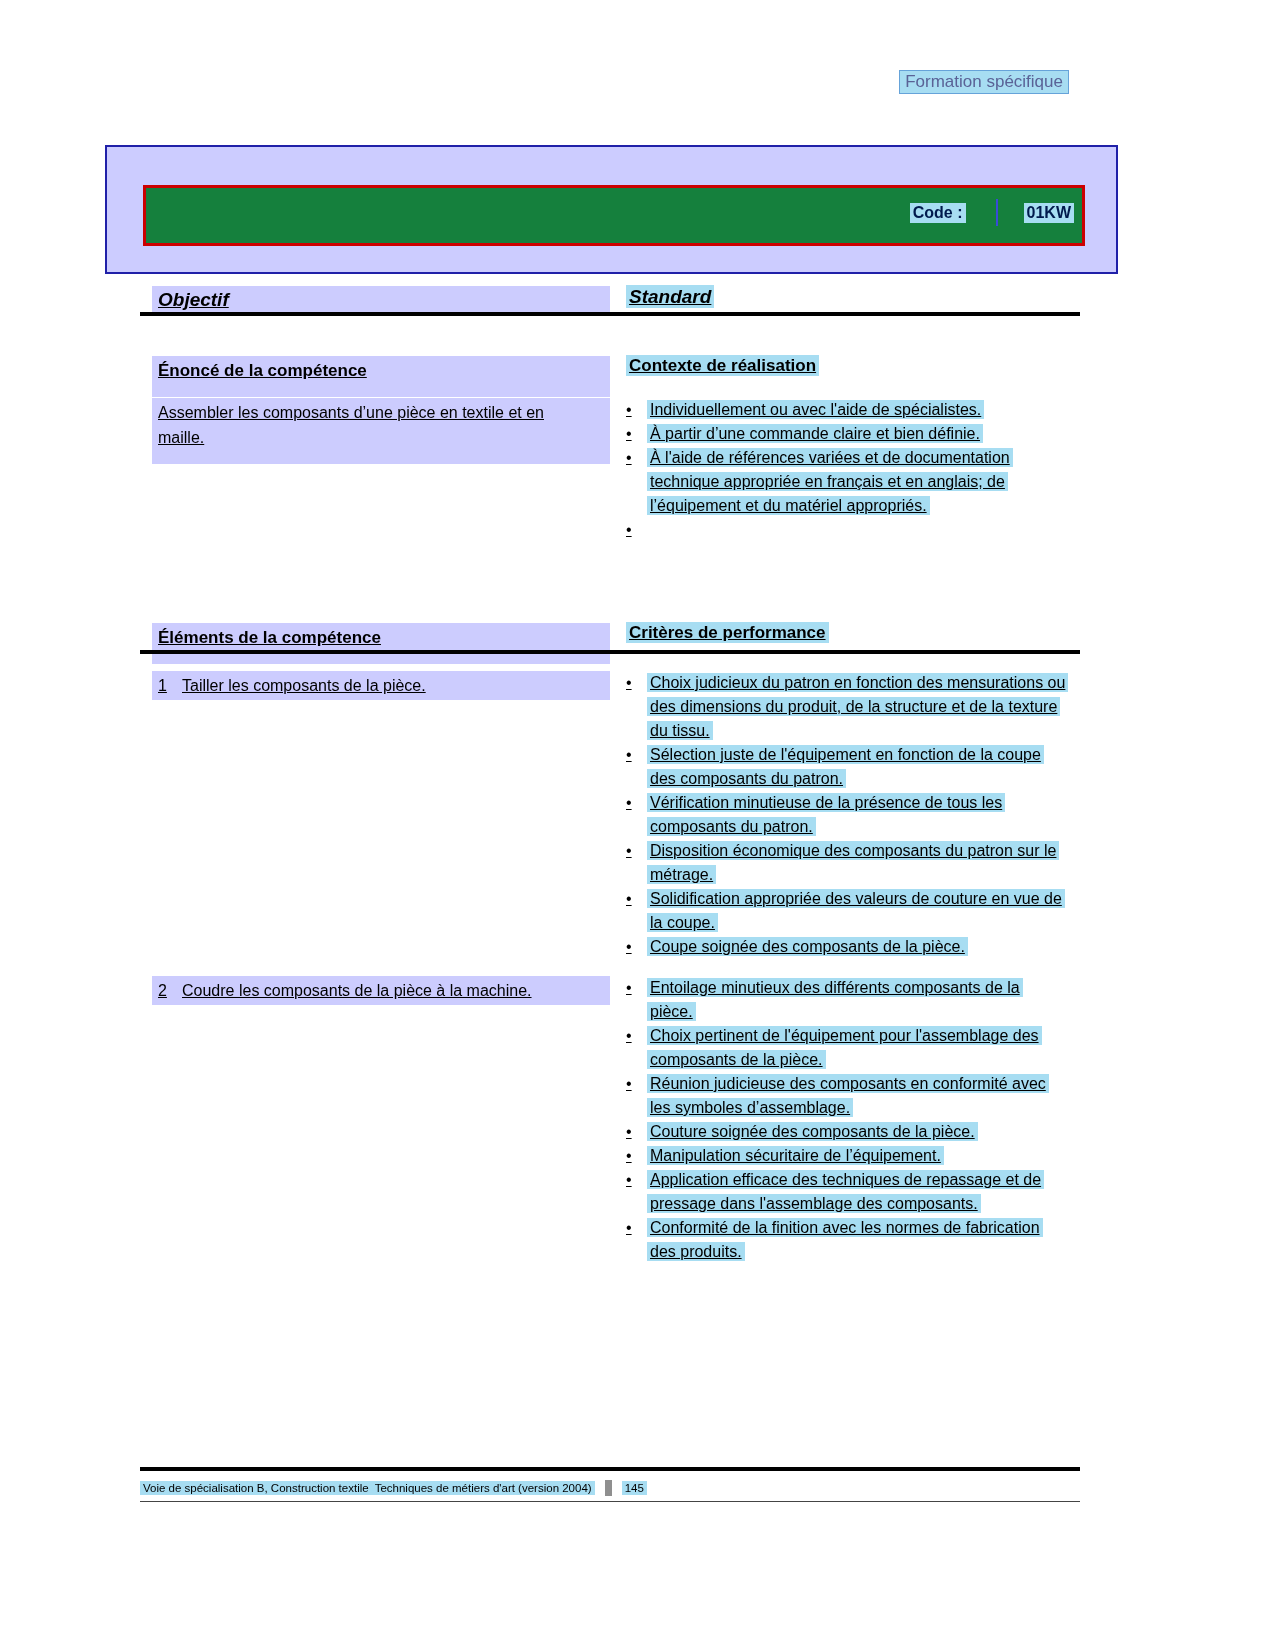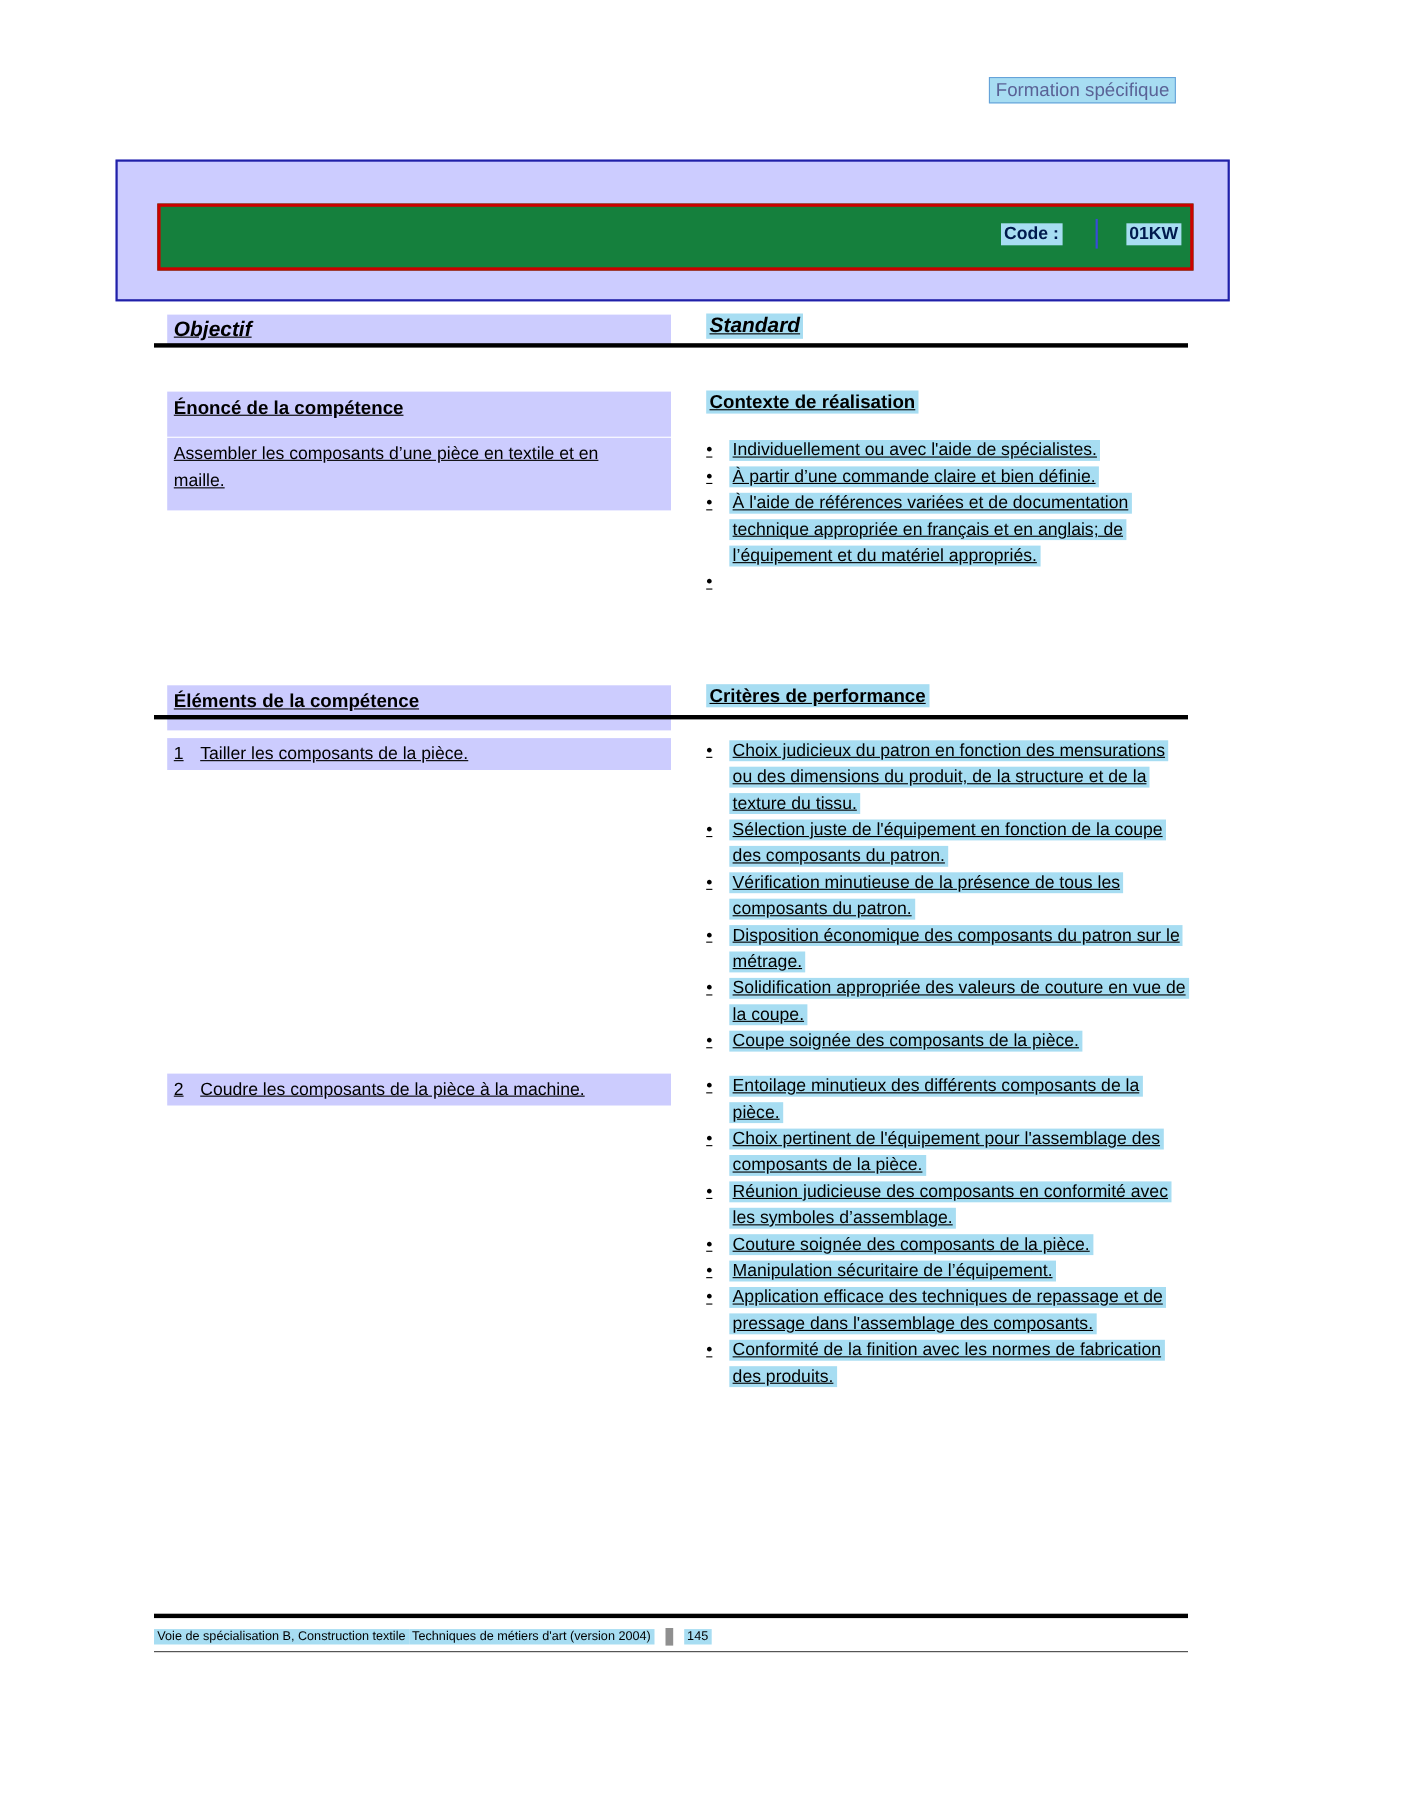--- a/index.html
+++ b/index.html
@@ -36,21 +36,21 @@
   .code-divider { width:2px; height:27px; background:#3a4bd8; }
   .code-gap-b { width:26px; }
   
   .rule { position:absolute; left:140px; width:940px; height:4px; background:#000; }
   .rule-objectif { top:312px; }
   .rule-elements { top:650px; }
   .rule-footer { top:1467px; }
   
   .row { position:absolute; left:140px; width:940px; display:flex; align-items:flex-start;text-decoration:underline; }
   .col-l { flex:0 0 470px; width:470px; box-sizing:border-box; padding-left:12px; }
-  .col-r { flex:1 1 auto; box-sizing:border-box; padding-left:32px; }
+  .col-r { flex:1 1 auto; box-sizing:border-box; padding-left:16px; }
   .bar { background:#ccccfe; padding:2px 40px 14px 6px; line-height:25px; }
   
   .row-objectif { top:286px; font-size:19px; font-weight:bold; font-style:italic; }
   .row-objectif .bar { padding:1px 6px; }
   
   .row-head { font-size:17px; font-weight:bold; }
   .row-enonce-head { top:356px; }
   .row-elements-head { top:623px; }
   
   .row-enonce-body { top:398px; font-size:16px; }

